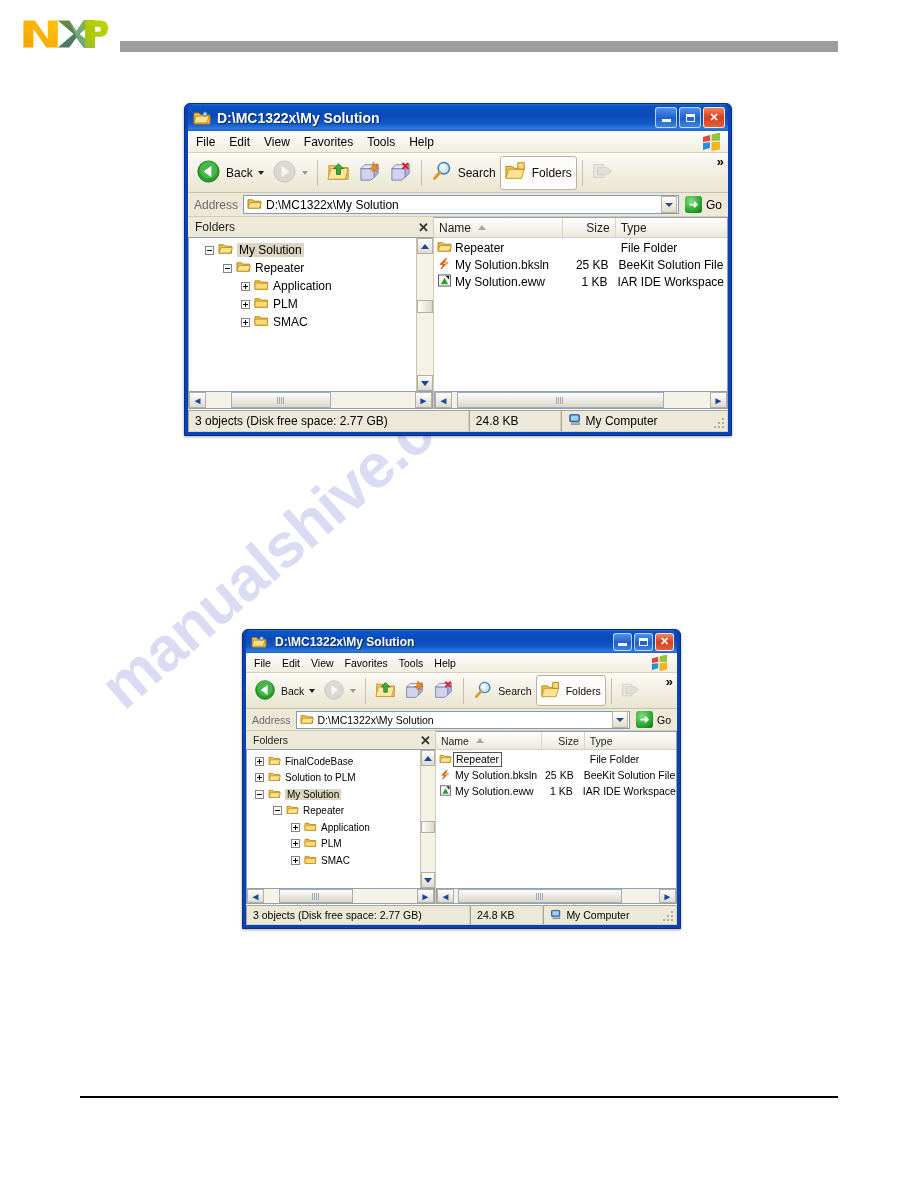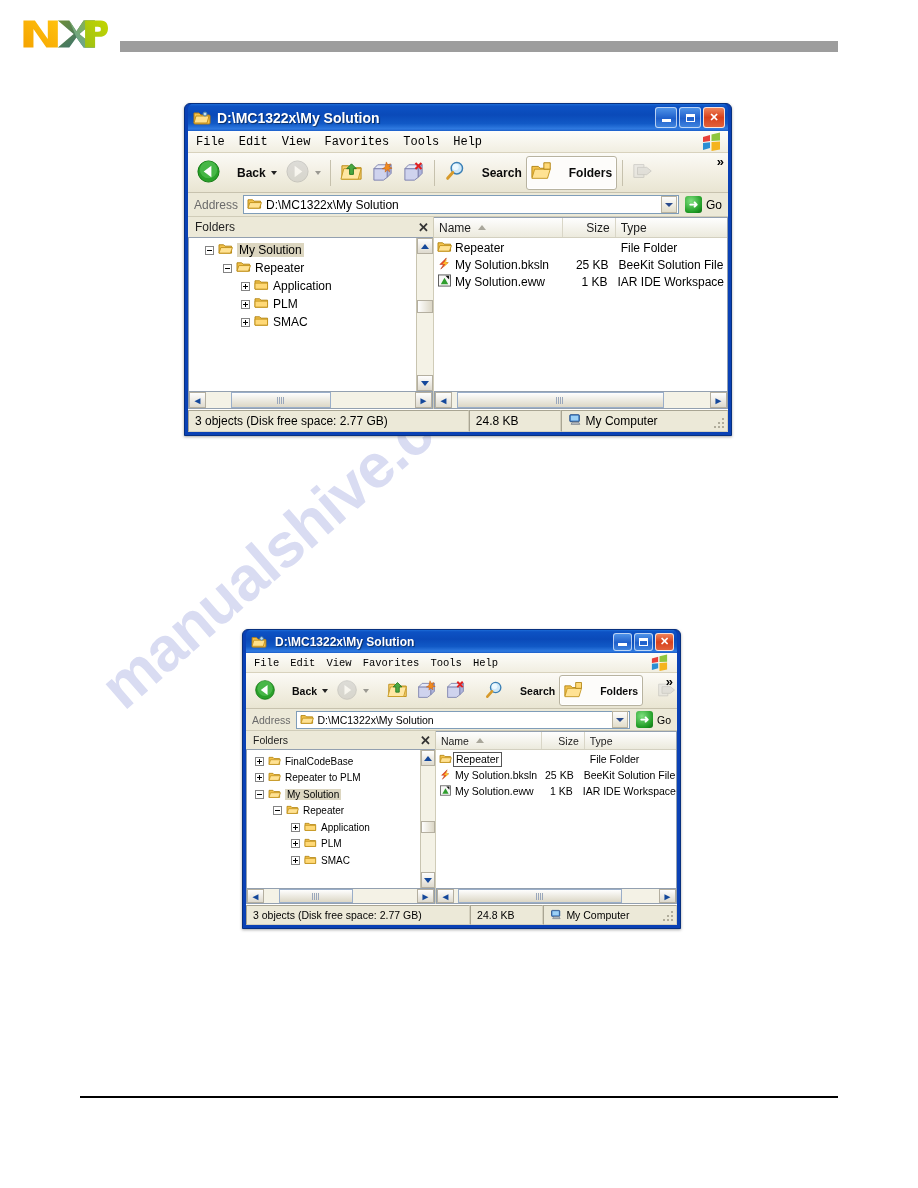--- a/index.html
+++ b/index.html
@@ -132,21 +132,20 @@
     padding-left: 8px;
     border-bottom: 1px solid #d8d2bd;
     position: relative;
   }
   .w2 .menubar { height: 19px; }
   .menubar .mi {
     font-size: 12px;
     color: #000;
     margin-right: 14px;
     white-space: nowrap;
-    font-family: Liberation Mono, monospace;
   }
   .w2 .menubar .mi { font-size: 10.5px; margin-right: 11px; }
   .win-flag {
     position: absolute; right: 6px; top: 1px;
     width: 21px; height: 19px;
   }
 
   
   .toolbar {
     height: 39px;
@@ -165,21 +164,21 @@
     font-size: 12px; color: #0b0b0b;
     white-space: nowrap;
   }
   .w2 .tbtn { height: 29px; font-size: 10.5px; }
   .tbtn.pressed {
     background: #fdfcfa;
     border: 1px solid #b8b3a0;
     box-shadow: inset 0 0 0 1px #fff;
   }
   .tbtn.disabled { opacity: .42; }
-  .tbtn .lbl { margin-left: 16px; font-weight: bold; }
+  .tbtn .lbl { margin-left: 5px; }
   .tb-sep { width: 1px; height: 26px; background: #c6c1ad; margin: 0 5px; }
   .tb-caret {
     width: 0; height: 0; margin-left: 5px;
     border-left: 3.5px solid transparent;
     border-right: 3.5px solid transparent;
     border-top: 4px solid #222;
   }
   .tb-chevron {
     position: absolute; right: 4px; top: 2px;
     font-size: 13px; font-weight: bold; color: #000;
@@ -984,21 +983,21 @@
               </div>
 
               <div class="trow" style="padding-left:8px">
                 <i class="pm plus"></i>
                 <span class="ic">
                   <svg viewBox="0 0 16 14" width="13" height="11">
                       <path d="M1 3 h5 l1.5 1.5 h7 V12 H1 Z" fill="#f3c24c" stroke="#b0820f"></path>
                       <path d="M3 6 h12.5 l-2.2 6 H1 Z" fill="#ffe293" stroke="#c2931c"></path>
                     </svg>
                 </span>
-                <span class="tlabel">Repeater to PLM</span>
+                <span class="tlabel">Solution to PLM</span>
               </div>
 
               <div class="trow" style="padding-left:8px">
                 <i class="pm"></i>
                 <span class="ic">
                   <svg viewBox="0 0 16 14" width="13" height="11">
                       <path d="M1 3 h5 l1.5 1.5 h7 V12 H1 Z" fill="#f3c24c" stroke="#b0820f"></path>
                       <path d="M3 6 h12.5 l-2.2 6 H1 Z" fill="#ffe293" stroke="#c2931c"></path>
                     </svg>
                 </span>

